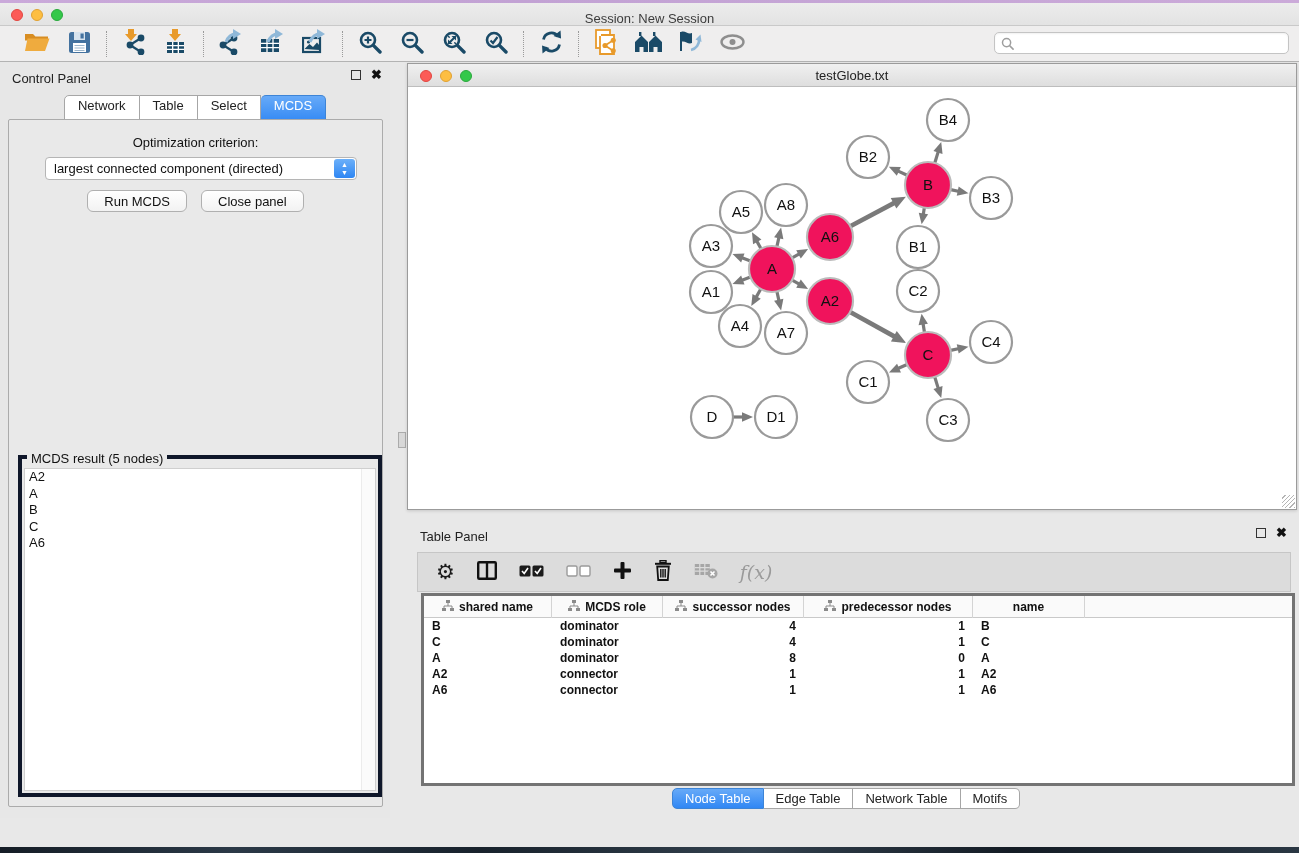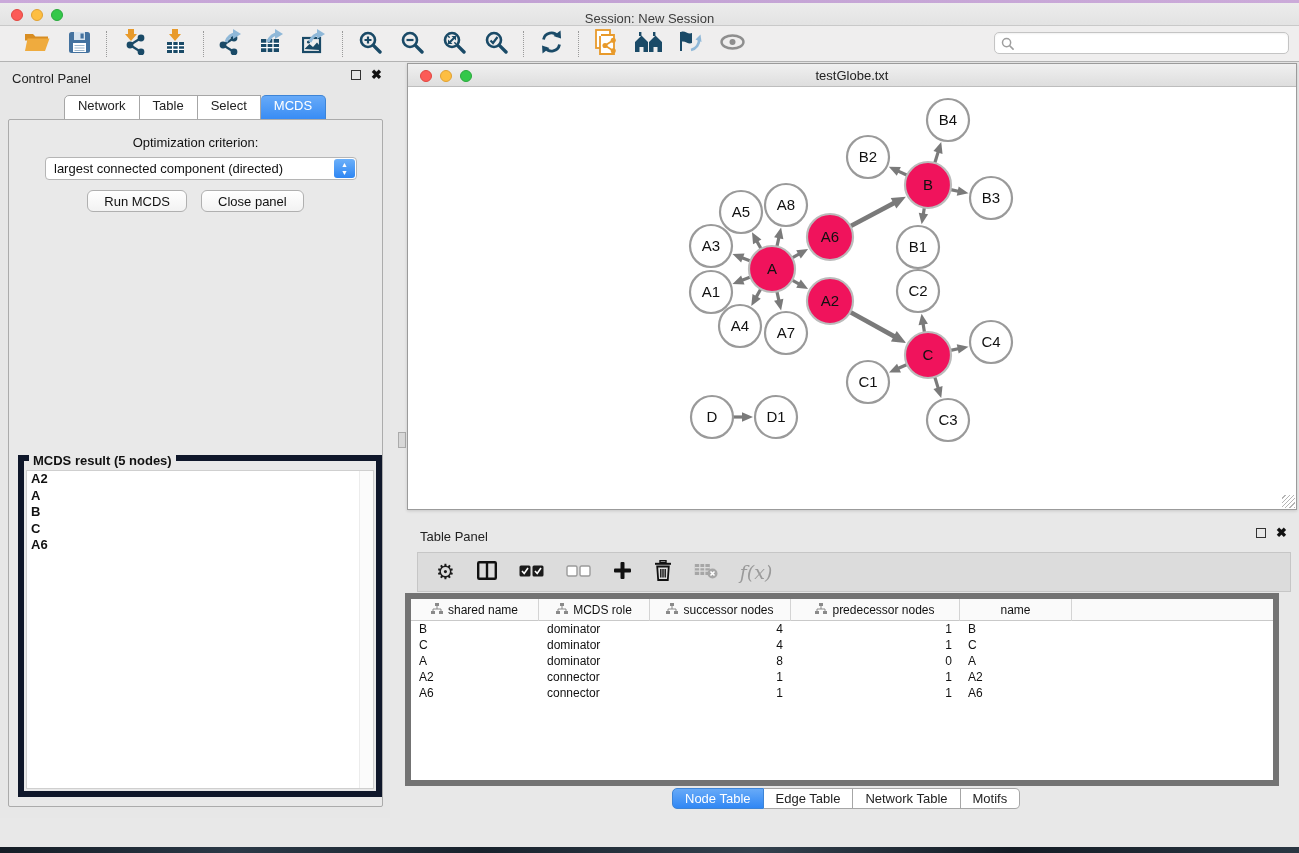--- a/index.html
+++ b/index.html
@@ -35,42 +35,42 @@
   .cp-tab { height:29px; line-height:20px; padding:0 13px; font-size:13px; color:#222; background:#fff; border:1px solid #a6a6a6; border-left:none; }
   .cp-tab:first-child { border-left:1px solid #a6a6a6; border-radius:5px 0 0 5px; }
   .cp-tab:last-child { border-radius:0 5px 5px 0; }
   .cp-tab.sel { background:linear-gradient(#67aaf8,#3087f4); color:#fff; border-color:#3d84d6; border-radius:5px; }
   #cp-content { position:absolute; left:8px; top:57px; width:375px; height:688px; background:#e9e9e9; border:1px solid #ababab; border-radius:2px; }
   #opt-label { position:absolute; left:0; right:0; top:15px; text-align:center; font-size:13px; color:#111; }
   #criterion { position:absolute; left:36px; top:37px; width:312px; height:23px; background:#fff; border:1px solid #b5b5b5; border-radius:4px; font-size:13px; color:#111; display:flex; align-items:center; padding-left:8px; }
   #criterion .stepper { position:absolute; right:1px; top:1px; width:21px; height:19px; background:linear-gradient(#6cb0f9,#2e86f3); border-radius:3px; color:#fff; font-size:8px; line-height:9px; text-align:center; padding-top:1px; }
   .cp-buttons { position:absolute; left:0; right:0; top:70px; display:flex; justify-content:center; gap:14px; }
   .mac-btn { height:22px; padding:0 16px; background:linear-gradient(#ffffff,#f2f2f2); border:1px solid #b0b0b0; border-radius:6px; font-size:13px; color:#111; font-family:"Liberation Sans",sans-serif; }
-  #mcds-fieldset { position:absolute; left:9px; top:335px; width:364px; height:342px; border:6px solid #0f172a;font-weight:bold; }
+  #mcds-fieldset { position:absolute; left:9px; top:335px; width:364px; height:342px; border:4px solid #0f172a; }
   #mcds-legend { position:absolute; left:5px; top:-8px; background:#e9e9e9; padding:0 4px; font-size:13px; color:#111; }
   #mcds-list { position:absolute; left:2px; top:9px; right:2px; bottom:2px; background:#fff; border:1px solid #cfcfcf; overflow:hidden; }
   .mcds-scroll { position:absolute; right:0; top:0; bottom:0; width:14px; background:#fbfbfb; border-left:1px solid #ececec; }
   .mcds-item { font-size:13px; color:#111; line-height:16.5px; padding-left:4px; }
 
   
   #right { position:absolute; left:405px; top:62px; width:894px; height:756px; }
   #splitter-handle { position:absolute; left:-7px; top:370px; width:8px; height:16px; background:#d8d8d8; border:1px solid #ababab; }
 
   #netwin { position:absolute; left:2px; top:1px; width:890px; height:447px; background:#fef9c3; border:1px solid #9b9b9b; box-shadow:0 1px 3px rgba(0,0,0,0.15); }
   #nw-titlebar { position:relative; height:23px; background:linear-gradient(#f0f0f0,#dedede); border-bottom:1px solid #bdbdbd; }
   #nw-titlebar .lights { top:6px; left:12px; }
   #nw-titlebar .title { position:absolute; left:0; right:0; top:4px; text-align:center; font-size:13px; color:#222; }
   #nw-canvas { position:relative; width:888px; height:422px; background:#fff; }
   #nw-grip { position:absolute; right:1px; bottom:1px; width:13px; height:13px; background:repeating-linear-gradient(135deg,transparent,transparent 2px,#b5b5b5 2px,#b5b5b5 3px); }
 
   #table-panel { position:absolute; left:0px; top:458px; width:894px; height:298px; }
   #tp-toolbar { position:absolute; left:12px; top:32px; width:874px; height:40px; background:#dcdcdc; border:1px solid #c6c6c6; display:flex; align-items:center; gap:22px; padding-left:18px; }
   .tp-icon { display:flex; align-items:center; justify-content:center; background:none; border:none; }
   #fx-label { font-family:"DejaVu Serif", serif; font-style:italic; font-size:19px; color:#9a9a9a; }
-  #node-table { position:absolute; left:0; top:73px; width:874px; height:193px; background:#fff; border:6px solid #737373; overflow:hidden; }
+  #node-table { position:absolute; left:16px; top:73px; width:874px; height:193px; background:#fff; border:3px solid #737373; overflow:hidden;font-weight:bold; }
   .tr { display:flex; }
   .th-row { height:22px; background:#fafafa; border-bottom:1px solid #c9c9c9; }
   .th { display:flex; align-items:center; justify-content:center; gap:5px; font-size:12px; color:#111; border-right:1px solid #d4d4d4; height:22px; }
   .th:last-child { border-right:none; }
   .td { font-size:12px; color:#111; height:16px; line-height:16px; padding:0 8px; white-space:nowrap; overflow:hidden; }
   .td.r { text-align:right; }
   #tp-tabs { position:absolute; left:267px; top:268px; display:flex; }
   .tp-tab { height:21px; line-height:20px; padding:0 12px; font-size:13px; color:#222; background:#fff; border:1px solid #a6a6a6; border-left:none; display:flex; align-items:center; }
   .tp-tab:first-child { border-left:1px solid #a6a6a6; border-radius:5px 0 0 5px; }
   .tp-tab:last-child { border-radius:0 5px 5px 0; }

